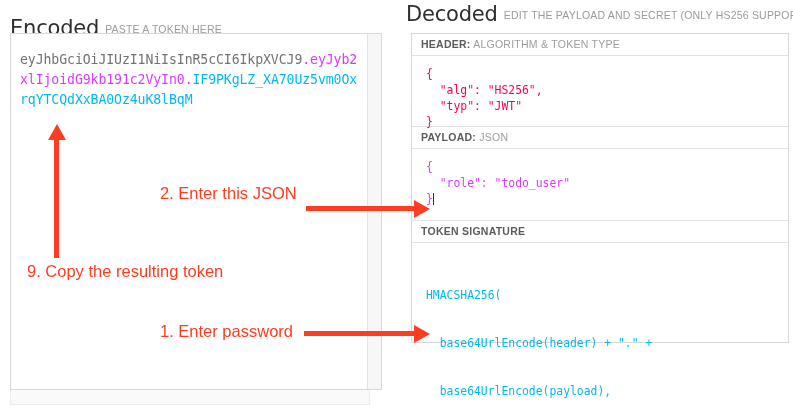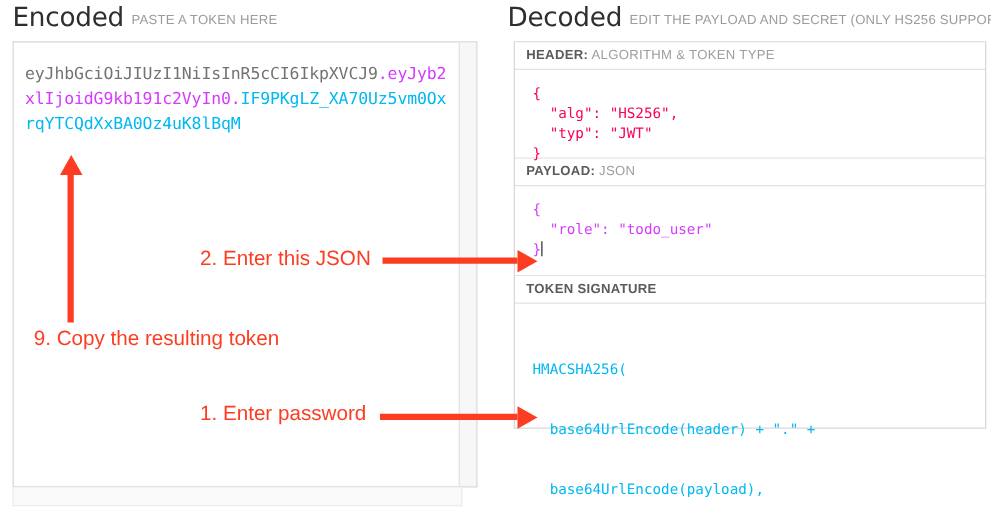--- a/index.html
+++ b/index.html
@@ -32,21 +32,21 @@
     font-family: "Liberation Sans", sans-serif;
     font-size: 10.5px;
     font-weight: 400;
     color: #9b9b9b;
     letter-spacing: 0.2px;
     margin-left: 6px;
     position: relative;
     top: -2px;
   }
 
-  #encoded-heading { left: 10px; top: 2px; }
+  #encoded-heading { left: 10px; top: 16px; }
   #decoded-heading { left: 406px; top: 2px; }
 
   
   #encoded-panel {
     position: absolute;
     left: 10px;
     top: 33px;
     width: 372px;
     height: 357px;
     border: 1px solid #d8d8d8;
@@ -138,21 +138,21 @@
   }
 
   
   .anno-text {
     position: absolute;
     color: #fc3d21;
     font-family: "Liberation Sans", sans-serif;
     font-size: 16.5px;
     white-space: nowrap;
   }
-  #anno-2-text { left: 160px; top: 198px; }
+  #anno-2-text { left: 160px; top: 184px; }
   #anno-3-text { left: 27px;  top: 262px; }
   #anno-1-text { left: 160px; top: 322px; }
 
   .arrow-h {
     position: absolute;
     height: 18px;
   }
   .arrow-h .shaft {
     position: absolute;
     left: 0;

